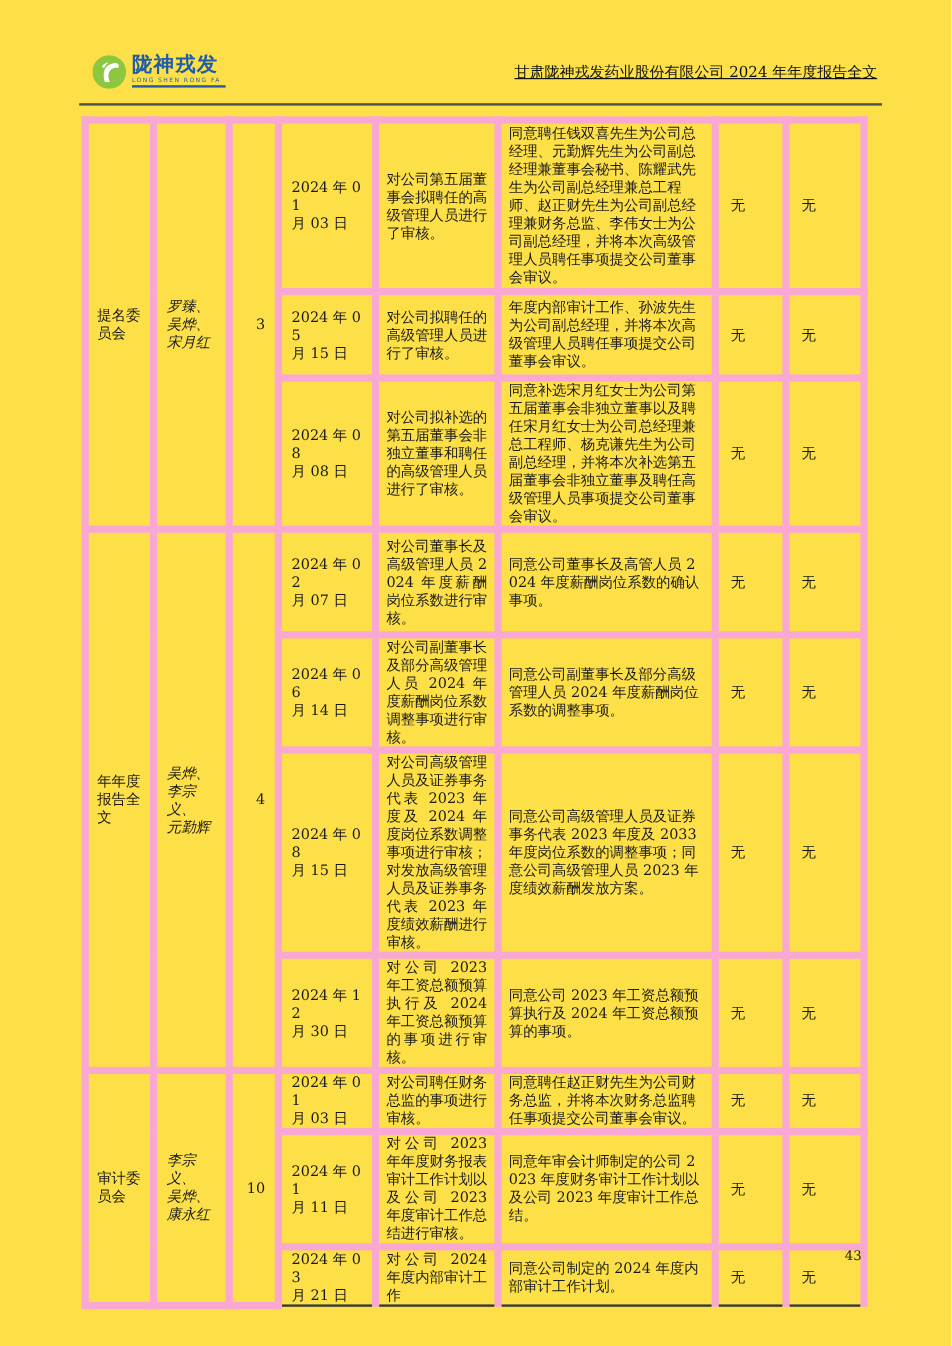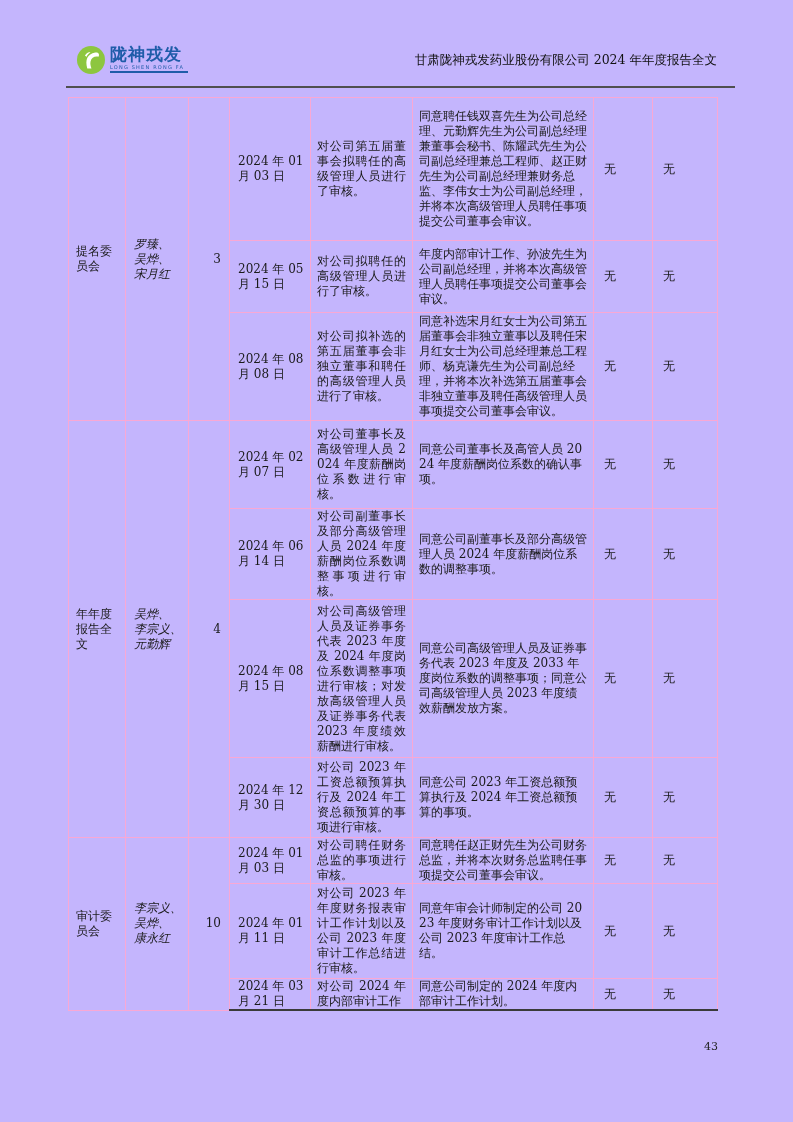--- a/index.html
+++ b/index.html
@@ -1,51 +1,51 @@
 <!DOCTYPE html>
 <html><head>
 <meta charset="utf-8">
 <style>
   * { margin:0; padding:0; box-sizing:border-box; }
   html,body { background:#ffffff; }
   .page {
     position:relative; width:793px; height:1122px; margin:0 auto;
-    background:#c4b5fd; overflow:hidden;
+    background:#fde047; overflow:hidden;
     font-family:"DejaVu Serif","Liberation Serif",serif;
     color:#1a1a1a;
   }
 
   
   .header-logo { position:absolute; left:77px; top:45px; display:flex; align-items:flex-start; }
   .logo-circle { width:28px; height:28px; flex:0 0 28px; margin-top:1px; }
   .logo-textwrap { margin-left:5px; display:flex; flex-direction:column; }
   .logo-cn {
     font-family:"DejaVu Sans","Liberation Sans",sans-serif;
     font-weight:bold; font-size:17px; line-height:19px;
     color:#1f5ca9; letter-spacing:1px; white-space:nowrap;
   }
   .logo-en {
     font-family:"DejaVu Sans","Liberation Sans",sans-serif;
     font-size:5px; line-height:6px; color:#1f5ca9; letter-spacing:1.2px; white-space:nowrap;
   }
   .logo-underline { height:2px; background:#1f5ca9; margin-top:1px; width:78px; }
   .header-title {
-    position:absolute; top:52px; right:76px;
-    font-size:12.5px; line-height:16px; white-space:nowrap; color:#111;
+    position:absolute; top:52px; right:62px;
+    font-size:12.5px; line-height:16px; white-space:nowrap; color:#111;text-decoration:underline;
   }
   .header-rule { position:absolute; left:66px; top:86px; width:669px; height:2px; background:#4f4f4f; }
 
   
   table.committee-table {
     position:absolute; left:68px; top:97px; width:649px;
     border-collapse:collapse; table-layout:fixed;
     font-size:12px; line-height:15px;
   }
   .committee-table td {
-    border:1px solid #f9a8d4;
+    border:6px solid #f9a8d4;
     vertical-align:middle;
     overflow:hidden;
     word-break:break-all;
   }
   .committee-table tr.last-row td { border-bottom:2px solid #3a3a3a; }
 
   td.c-com { padding:0 5px 0 7px;margin-left:45px; }
   td.c-mem { padding:0 4px 0 8px; white-space:pre-line;font-style:italic; }
   td.c-cnt { text-align:right; padding-right:8px; }
   td.c-date { padding:0 3px 0 8px; white-space:pre-line; }

